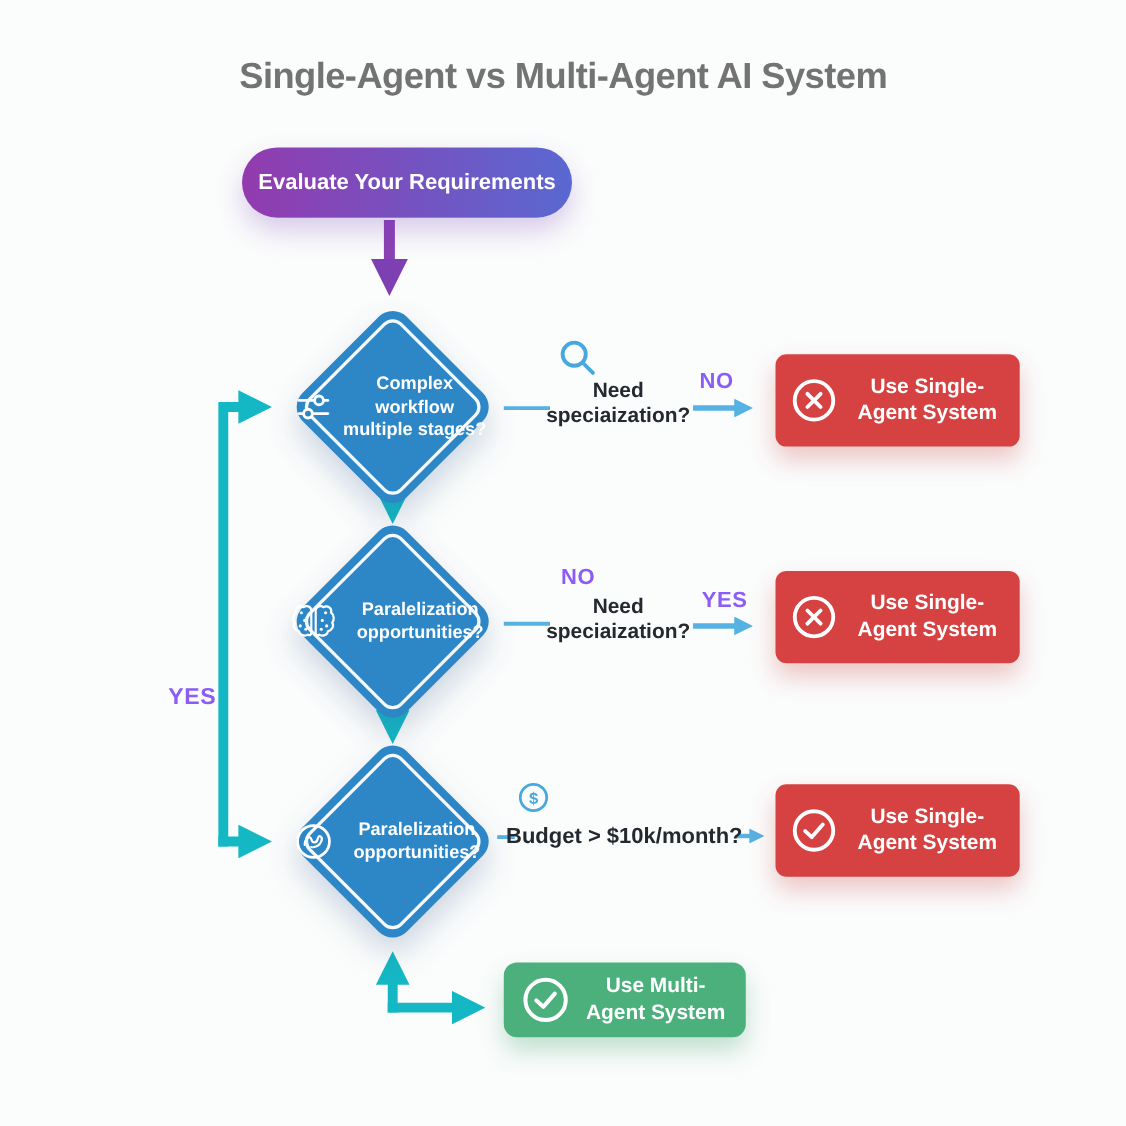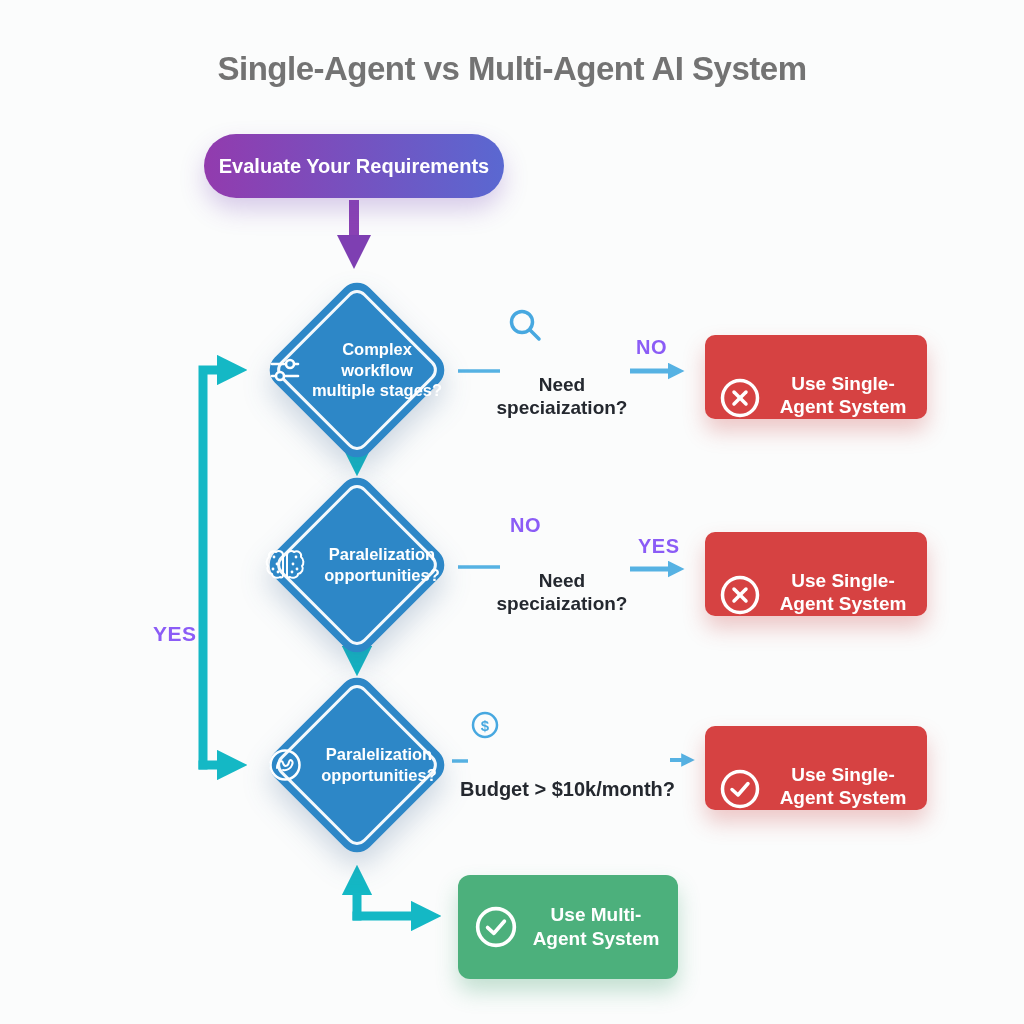--- a/index.html
+++ b/index.html
@@ -2,53 +2,53 @@
 <html><head>
 <meta charset="utf-8">
 <style>
   html,body{margin:0;padding:0;}
   body{font-family:"Liberation Sans","DejaVu Sans",sans-serif;background:#ffffff;}
   #canvas{position:relative;width:1024px;height:1024px;background:#fbfcfc;overflow:hidden;}
 
   .title{position:absolute;left:0;top:50px;width:1024px;text-align:center;
     font-size:33px;font-weight:bold;color:#737373;letter-spacing:-0.5px;}
 
-  .start-pill{position:absolute;left:204px;top:134px;width:300px;height:64px;border-radius:34px;
+  .start-pill{position:absolute;left:220px;top:134px;width:300px;height:64px;border-radius:34px;
     background:linear-gradient(90deg,#923bae,#5a68d1);display:flex;align-items:center;justify-content:center;
     color:#fff;font-weight:bold;font-size:20px;box-shadow:0 12px 24px rgba(110,60,180,.25);}
 
   svg.connectors{position:absolute;left:0;top:0;}
 
   .dwrap{position:absolute;width:190px;height:190px;filter:drop-shadow(0 14px 14px rgba(40,80,130,.22));}
   .dshape{position:absolute;inset:28px;transform:rotate(45deg);background:#2d87c7;border-radius:18px;}
   .dshape::after{content:"";position:absolute;inset:7px;border:3px solid rgba(255,255,255,.95);border-radius:12px;}
   .dcontent{position:absolute;inset:0;display:flex;align-items:center;justify-content:center;
     gap:6px;color:#fff;text-align:center;}
   .dlabel{width:138px;font-weight:bold;font-size:16.5px;line-height:1.25;}
   #d1{left:262px;top:275px;} #d2{left:262px;top:470px;} #d3{left:262px;top:670px;}
 
-  .question{position:absolute;text-align:center;font-weight:bold;color:#24282f;font-size:19px;line-height:1.2;margin-top:29px;}
+  .question{position:absolute;text-align:center;font-weight:bold;color:#24282f;font-size:19px;line-height:1.2;}
   #q1{left:487px;top:345px;width:150px;}
   #q2{left:487px;top:541px;width:150px;}
   #q3{left:460px;top:748px;width:210px;font-size:20px;white-space:nowrap;}
 
   .blabel{position:absolute;color:#8b5cf6;font-weight:bold;font-size:20px;letter-spacing:.5px;}
   #no1{left:636px;top:336px;} #no2{left:510px;top:514px;} #yes2{left:638px;top:535px;}
   #yes-left{left:153px;top:622px;font-size:21px;}
 
   .icon-abs{position:absolute;}
   #mag-icon{left:506px;top:306px;} #dollar-icon{left:470px;top:710px;}
 
   .result{position:absolute;left:705px;width:222px;height:84px;border-radius:10px;background:#d64242;
-    display:flex;align-items:flex-end;gap:12px;padding:0 14px;box-sizing:border-box;color:#fff;
-    box-shadow:0 12px 22px rgba(200,60,60,.28);margin-top:13px;}
+    display:flex;align-items:center;gap:12px;padding:0 14px;box-sizing:border-box;color:#fff;
+    box-shadow:0 12px 22px rgba(200,60,60,.28);}
   #r1{top:322px;} #r2{top:519px;} #r3{top:713px;}
   .rlabel{flex:1;text-align:center;font-weight:bold;font-size:19px;line-height:1.25;}
 
-  .final{position:absolute;left:458px;top:875px;width:220px;height:104px;border-radius:12px;background:#4cb07c;
+  .final{position:absolute;left:458px;top:875px;width:220px;height:68px;border-radius:12px;background:#4cb07c;
     display:flex;align-items:center;gap:12px;padding:0 16px;box-sizing:border-box;color:#fff;
     box-shadow:0 12px 22px rgba(60,160,110,.3);}
 </style>
 </head>
 <body>
 
 <div id="canvas">
 
   <div class="title">Single-Agent vs Multi-Agent AI System</div>
 

